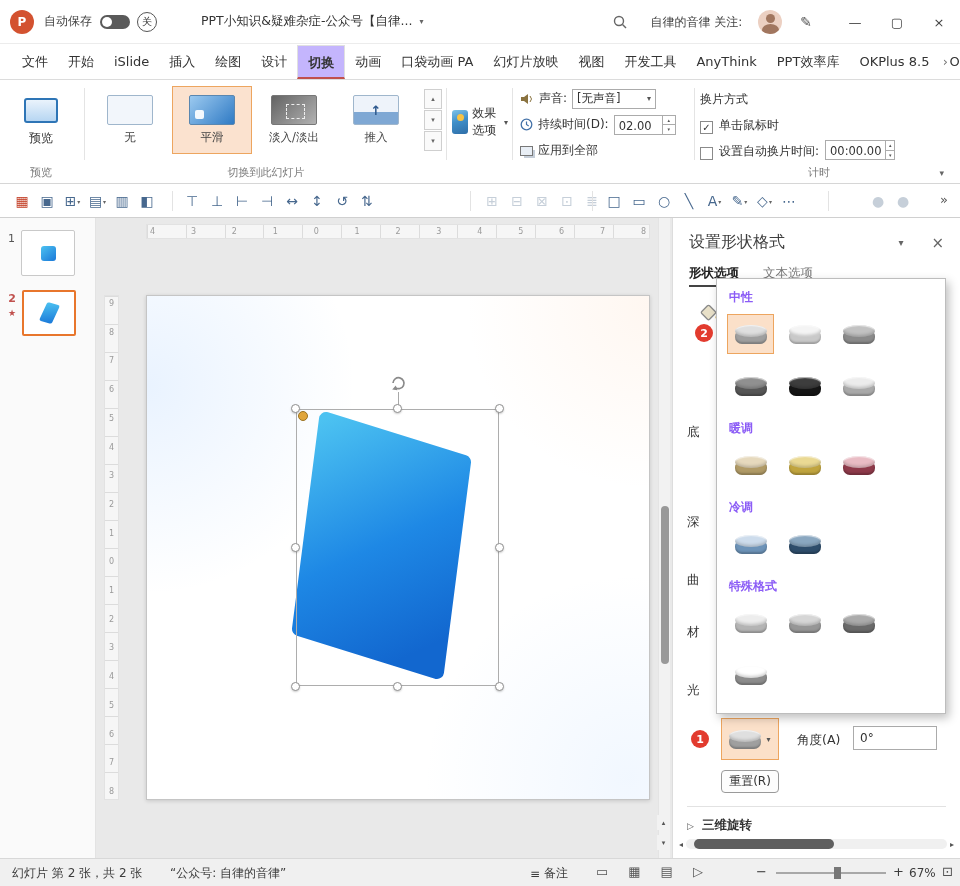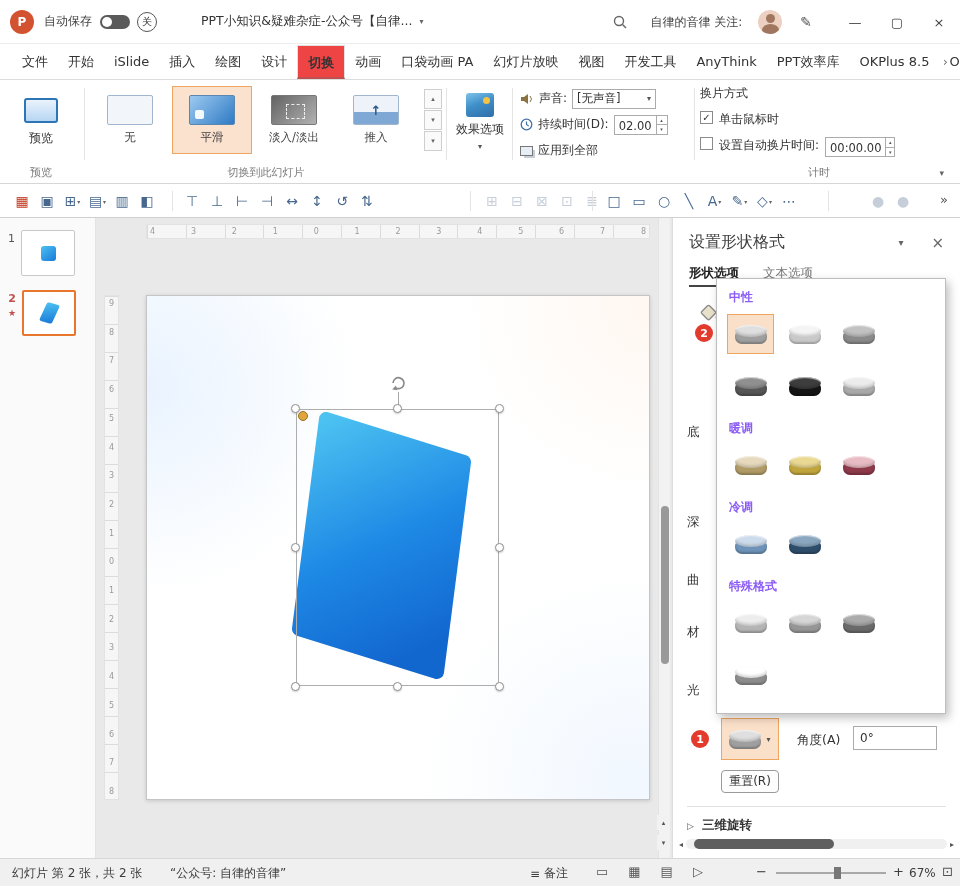--- a/index.html
+++ b/index.html
@@ -20,21 +20,21 @@
 .follow{margin-right:16px;color:#444;white-space:nowrap}
 .avatar{width:24px;height:24px;border-radius:50%;background:#ecd0c2;position:relative;overflow:hidden;margin-right:18px;flex:none}
 .avatar::before{content:"";position:absolute;left:8px;top:4px;width:9px;height:9px;border-radius:50%;background:#a1765f}
 .avatar::after{content:"";position:absolute;left:4px;top:14px;width:17px;height:12px;border-radius:50%;background:#a1765f}
 .pen{font-size:14px;color:#555;margin-right:22px}
 .winbtn{width:42px;height:44px;display:flex;align-items:center;justify-content:center;font-size:13px;color:#444}
 
 
 .tabrow{position:absolute;top:44px;left:0;right:0;height:36px;background:#fff;border-bottom:1px solid #dcdcdc;display:flex;align-items:flex-end;padding-left:12px}
 .tab{padding:0 10px;height:34px;line-height:33px;font-size:13px;color:#333;white-space:nowrap}
-.tab.active{border:1px solid #e0e0e0;border-bottom:2px solid #c0504d;font-weight:bold;background:#ef4444}
+.tab.active{border:1px solid #e0e0e0;border-bottom:2px solid #c0504d;font-weight:bold;background:#c4b5fd}
 .tab-more{height:34px;line-height:33px;color:#777;padding:0 6px;font-size:13px}
 
 
 .ribbon{position:absolute;top:80px;left:0;right:0;height:104px;background:#fff;border-bottom:1px solid #d6d6d6}
 .rsep{position:absolute;top:8px;height:72px;width:1px;background:#e4e4e4}
 .rlabel{position:absolute;bottom:3px;font-size:11px;color:#7b7b7b;text-align:center}
 .btn-preview{position:absolute;left:10px;top:8px;width:62px;height:68px;display:flex;flex-direction:column;align-items:center;justify-content:center;gap:7px}
 .prev-icon{width:34px;height:25px;border:2px solid #2e75b6;border-radius:3px;background:linear-gradient(180deg,#eaf3fc,#b7d6f2)}
 .tr-gallery{position:absolute;left:90px;top:6px;display:flex;gap:2px}
 .tr-item{width:80px;height:68px;display:flex;flex-direction:column;align-items:center;justify-content:center;gap:5px;border:1px solid transparent}
@@ -42,36 +42,36 @@
 .tr-label{font-size:11.5px;color:#444;white-space:nowrap}
 .tr-icon{width:46px;height:30px;border:1px solid #9fb6cc;border-radius:2px;position:relative;background:#f2f6fb;display:flex;align-items:center;justify-content:center}
 .tr-icon[data-icon="morph"]{background:linear-gradient(135deg,#9ccaf0 0%,#2f7ac4 100%);border-color:#5a87b0}
 .tr-icon[data-icon="morph"]::after{content:"";position:absolute;left:5px;bottom:5px;width:9px;height:9px;border-radius:2px;background:#fff;opacity:.92}
 .tr-icon[data-icon="fade"]{background:linear-gradient(135deg,#636363,#b2b2b2);border-color:#777}
 .tr-icon[data-icon="fade"]::after{content:"";position:absolute;left:14px;top:8px;width:17px;height:13px;border:1px dashed #eee}
 .tr-icon[data-icon="push"]{background:linear-gradient(180deg,#eef3fa 58%,#7fa8d4 58%)}
 .tr-arrow{font-size:13px;color:#2f5a8f;font-weight:bold}
 .tr-scroll{position:absolute;left:424px;top:9px;width:18px}
 .tr-scroll>div{height:20px;border:1px solid #cfcfcf;background:#fafafa;font-size:7px;display:flex;align-items:center;justify-content:center;color:#666;margin-bottom:1px}
-.btn-fx{position:absolute;left:452px;top:8px;width:56px;height:68px;display:flex;flex-direction:column;align-items:center;justify-content:center;gap:4px}
+.btn-fx{position:absolute;left:452px;top:8px;width:56px;height:68px;display:flex;flex-direction:row;align-items:center;justify-content:center;gap:4px}
 .fx-icon{width:28px;height:24px;border-radius:3px;background:linear-gradient(160deg,#7ec3e8 0%,#3f8fc9 45%,#2f6ea8 100%);position:relative}
 .fx-icon::after{content:"";position:absolute;right:4px;top:4px;width:7px;height:7px;border-radius:50%;background:#f6c244}
 .fx-caret{font-size:8px;color:#555}
 .snd{position:absolute;left:520px;top:7px;width:172px}
 .srow{display:flex;align-items:center;gap:5px;height:23px;margin-bottom:3px;color:#333}
 .dd-box{width:84px;height:20px;border:1px solid #ababab;display:flex;align-items:center;justify-content:space-between;padding:0 4px;font-size:11.5px;background:#fff}
 .caret{font-size:8px;color:#555}
 .spin{height:20px;border:1px solid #ababab;display:flex;background:#fff}
 .spin .val{flex:1;font-size:11.5px;padding:3px 4px;white-space:nowrap}
 .spin .arr{width:13px;border-left:1px solid #ababab;display:flex;flex-direction:column}
 .spin .arr span{flex:1;font-size:5px;display:flex;align-items:center;justify-content:center;color:#555}
 .spin .arr span:first-child{border-bottom:1px solid #ababab}
 .app-icon{width:13px;height:10px;border:1px solid #777;background:#e8eef5;box-shadow:3px 3px 0 -1px #c4cdd8}
 .timing{position:absolute;left:700px;top:5px;width:238px}
-.trow{display:flex;align-items:flex-start;gap:6px;height:23px;margin-bottom:3px;color:#333;white-space:nowrap}
+.trow{display:flex;align-items:flex-end;gap:6px;height:23px;margin-bottom:3px;color:#333;white-space:nowrap}
 .cb{width:13px;height:13px;border:1px solid #8a8a8a;background:#fff;display:flex;align-items:center;justify-content:center;font-size:10px;color:#333;flex:none}
 .collapse-rib{position:absolute;right:16px;bottom:5px;font-size:9px;color:#666}
 
 
 .quickbar{position:absolute;top:184px;left:0;right:0;height:34px;background:#fff;border-bottom:1px solid #d0d0d0}
 .tbgrp{position:absolute;top:4px;display:flex}
 .tbi{width:25px;height:26px;display:inline-flex;align-items:center;justify-content:center;font-size:14px;color:#47688e;gap:1px}
 .tbi .dd{font-size:6px;color:#666}
 .tbi.dim{color:#c6cfd9}
 .qsep{position:absolute;top:7px;width:1px;height:20px;background:#e3e3e3}
@@ -293,21 +293,21 @@
         <span>[无声音]</span>
         <span class="caret">▾</span>
       </div>
     </div>
     <div class="srow">
       <svg width="13" height="13" viewBox="0 0 13 13">
           <circle cx="6.5" cy="6.5" r="5.3" fill="none" stroke="#4472a8" stroke-width="1.3"></circle>
           <path d="M6.5 3.4 v3.1 l2.2 1.4" fill="none" stroke="#4472a8" stroke-width="1.2"></path>
         </svg>
       <span>持续时间(D):</span>
-      <div class="spin" style="width:54px">
+      <div class="spin" style="width:62px">
         <span class="val">02.00</span>
         <span class="arr">
             <span>▴</span>
             <span>▾</span>
           </span>
       </div>
     </div>
     <div class="srow">
       <span class="app-icon"></span>
       <span>应用到全部</span>

